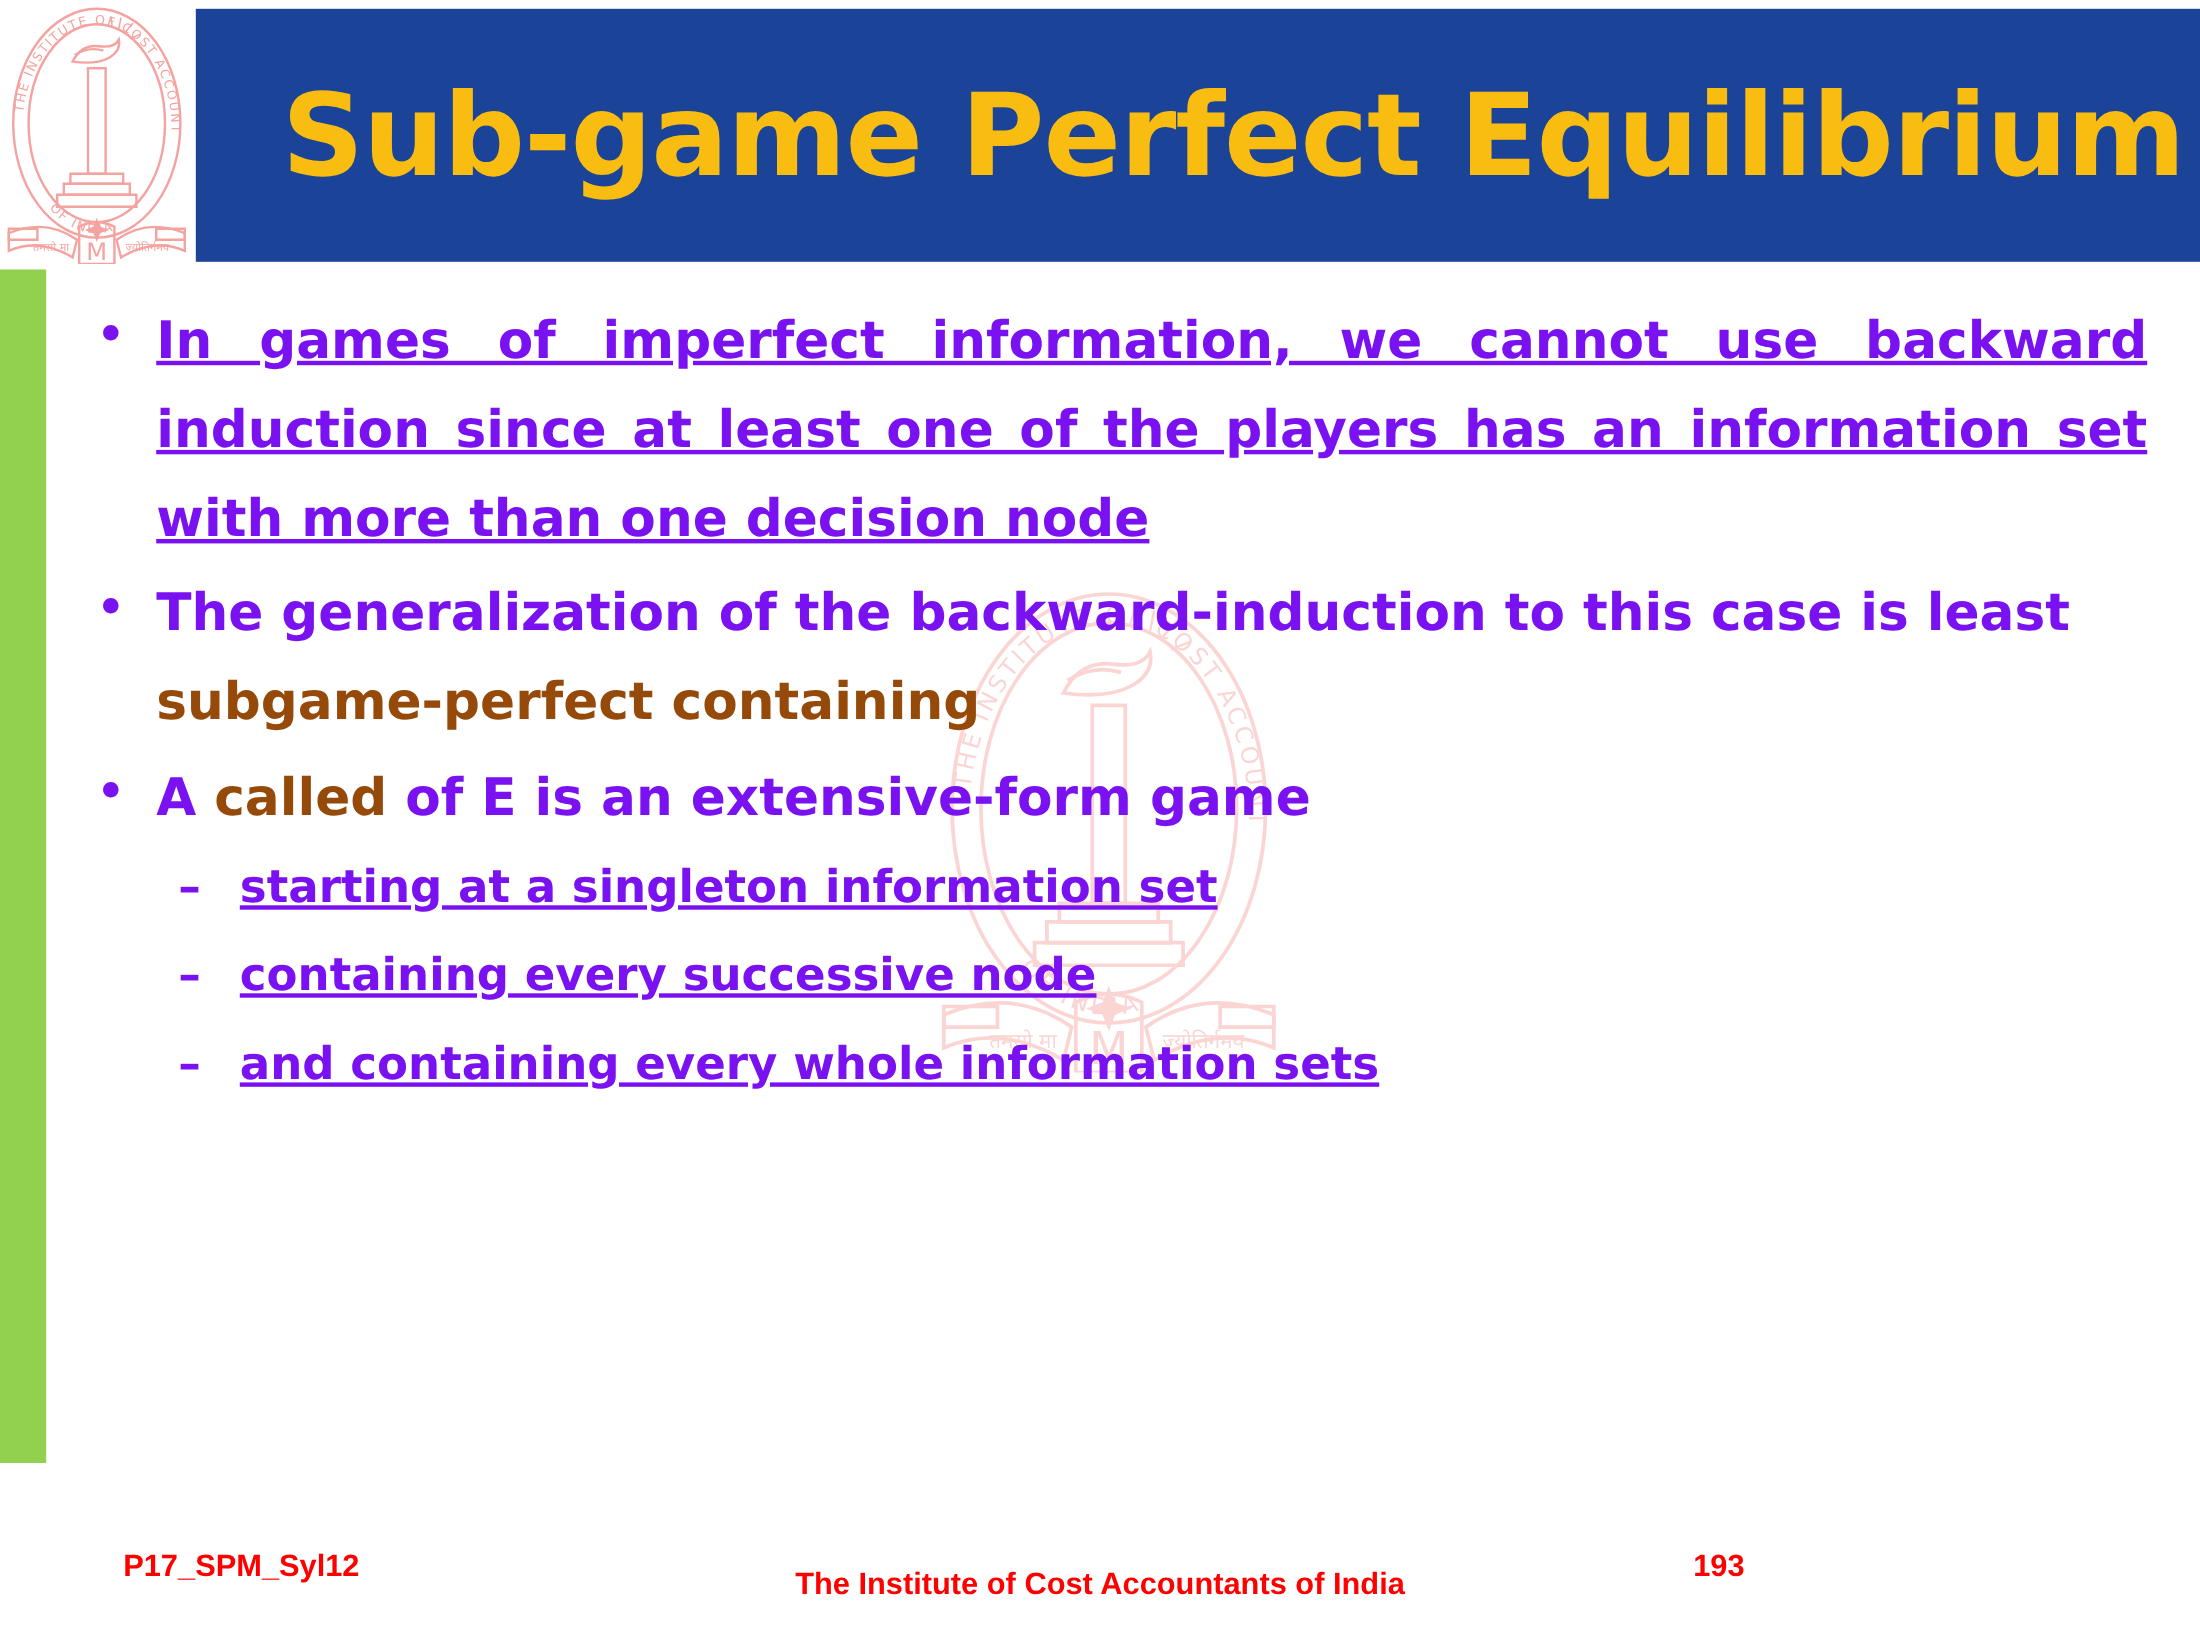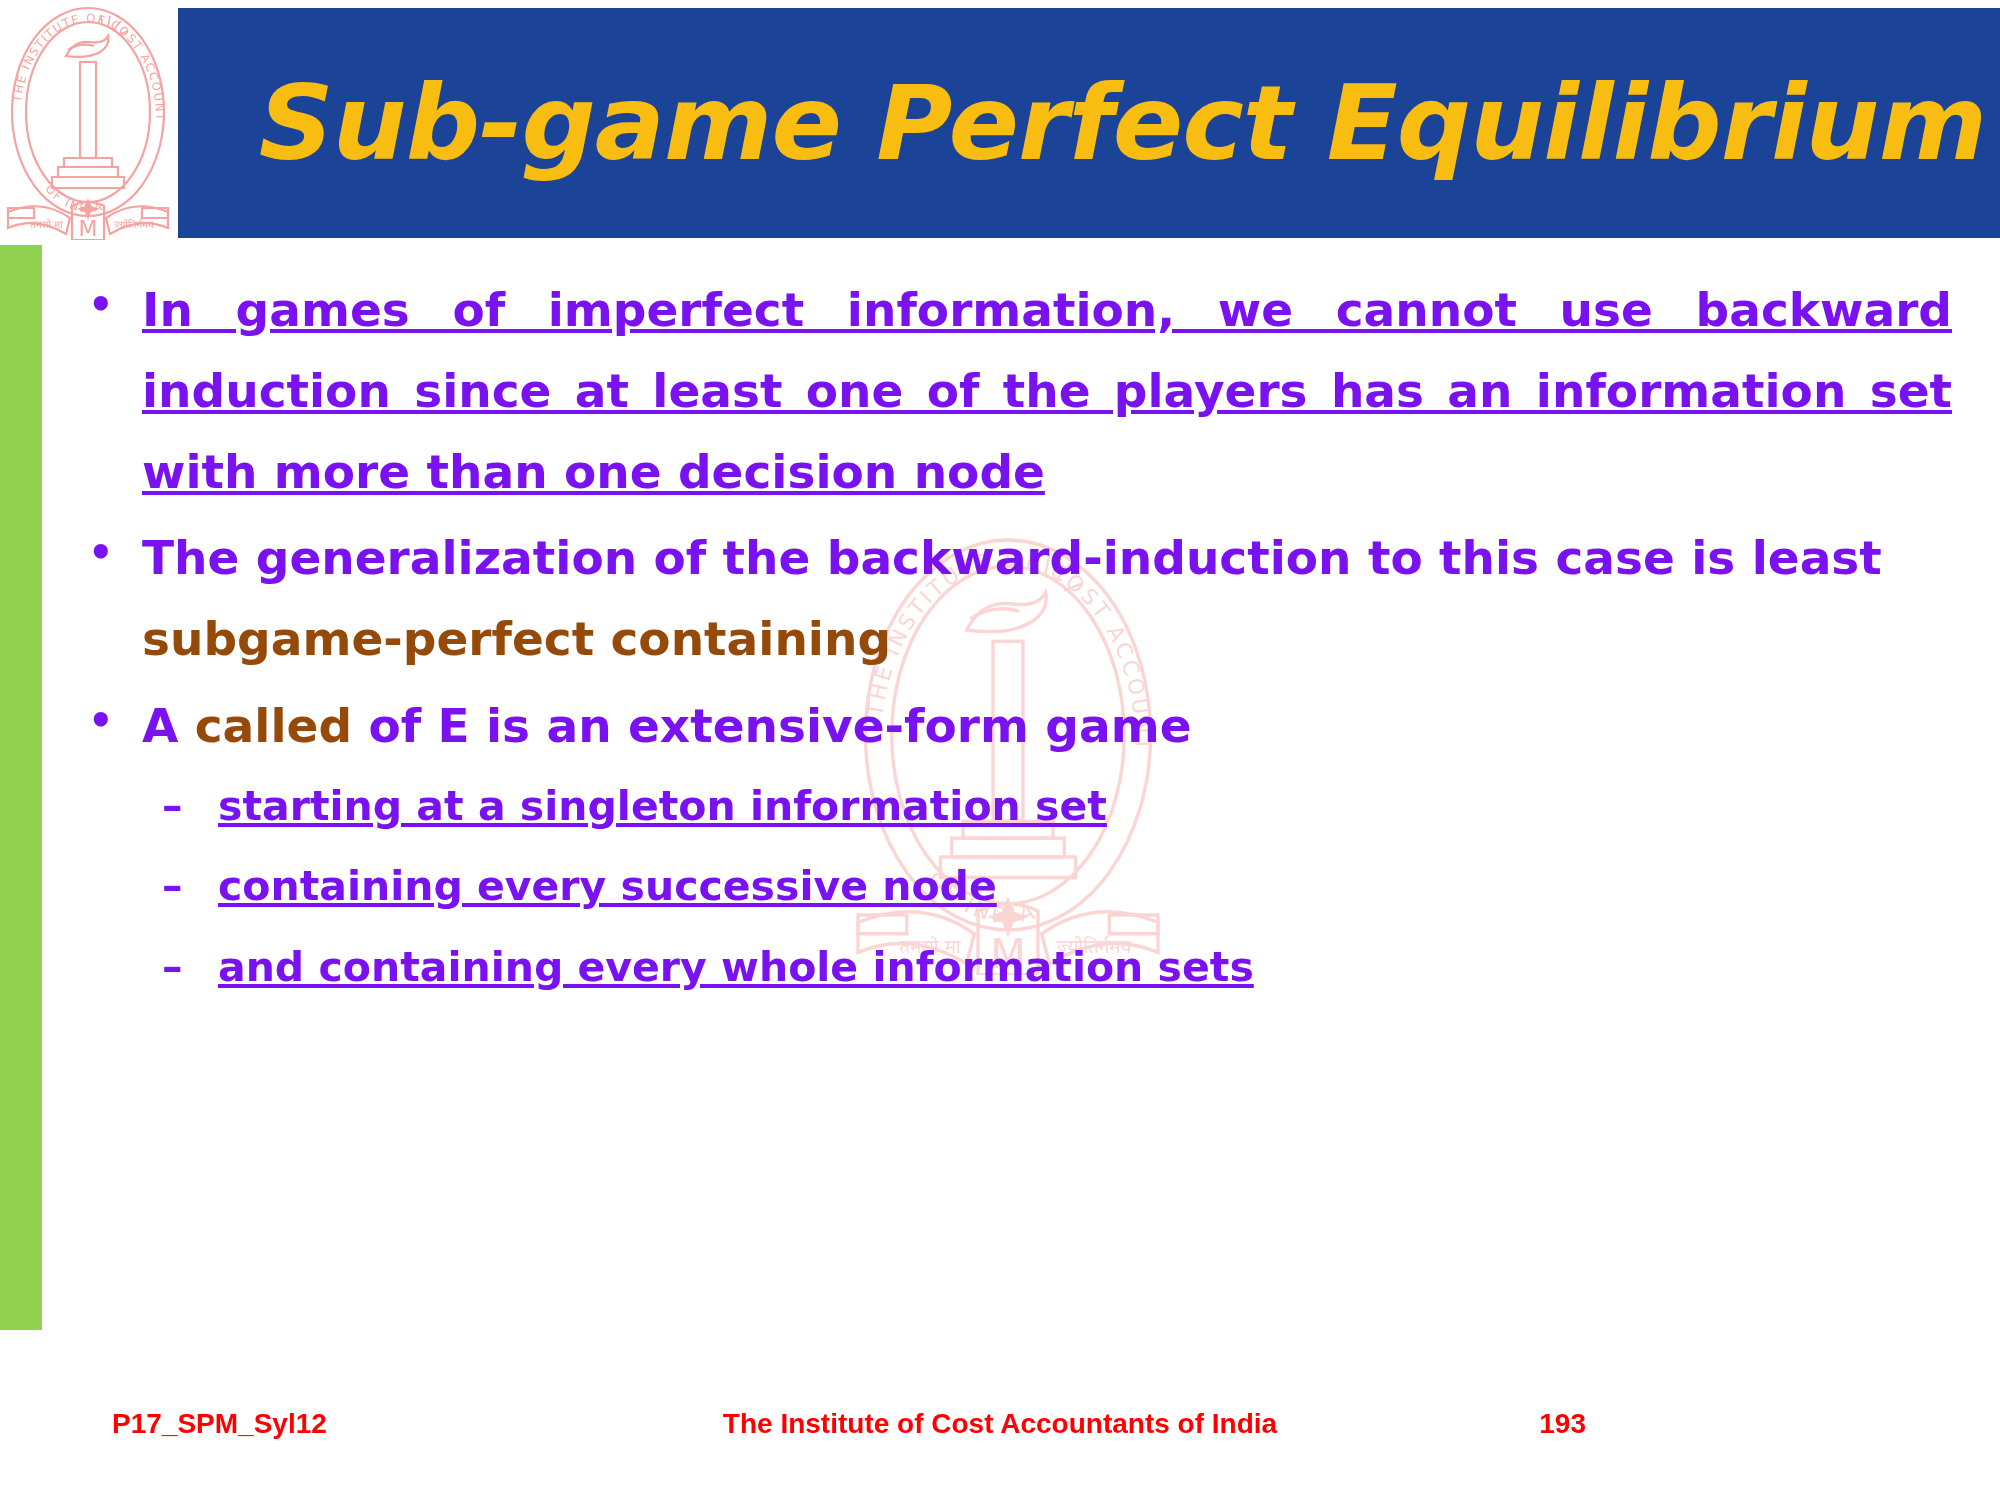--- a/index.html
+++ b/index.html
@@ -30,21 +30,20 @@
     left: 178px;
     top: 8px;
     width: 1822px;
     height: 230px;
     background: #1b4397;
     display: flex;
     align-items: center;
     justify-content: flex-end;
     padding-right: 14px;
     box-sizing: border-box;
-    font-style: italic;
   }
   .title-text {
     color: #f9bc10;
     font-size: 104px;
     font-weight: bold;
     letter-spacing: -1px;
     line-height: 1;
     white-space: nowrap;
     font-family: "DejaVu Sans", sans-serif;
   }
@@ -139,21 +138,21 @@
     position: absolute;
     left: 0;
     top: 1408px;
     width: 1708px;
     height: 60px;
     color: #fe0000;
     font-size: 28px;
     font-weight: bold;
   }
   .footer-left   { position: absolute; left: 112px;  top: 0; }
-  .footer-center { position: absolute; left: 0; top: 0; width: 2000px; text-align: center; }
+  .footer-center { position: absolute; left: 0; top: 16px; width: 2000px; text-align: center; }
   .footer-right  { position: absolute; right: 122px; top: 0; }
 </style>
 </head>
 <body>
 
 <div class="slide">
 
   <div class="corner-logo">
     <svg viewBox="0 0 172 240" width="172" height="240" aria-hidden="true">
       <g fill="none" stroke="#f4a3a0" stroke-width="2.2">

